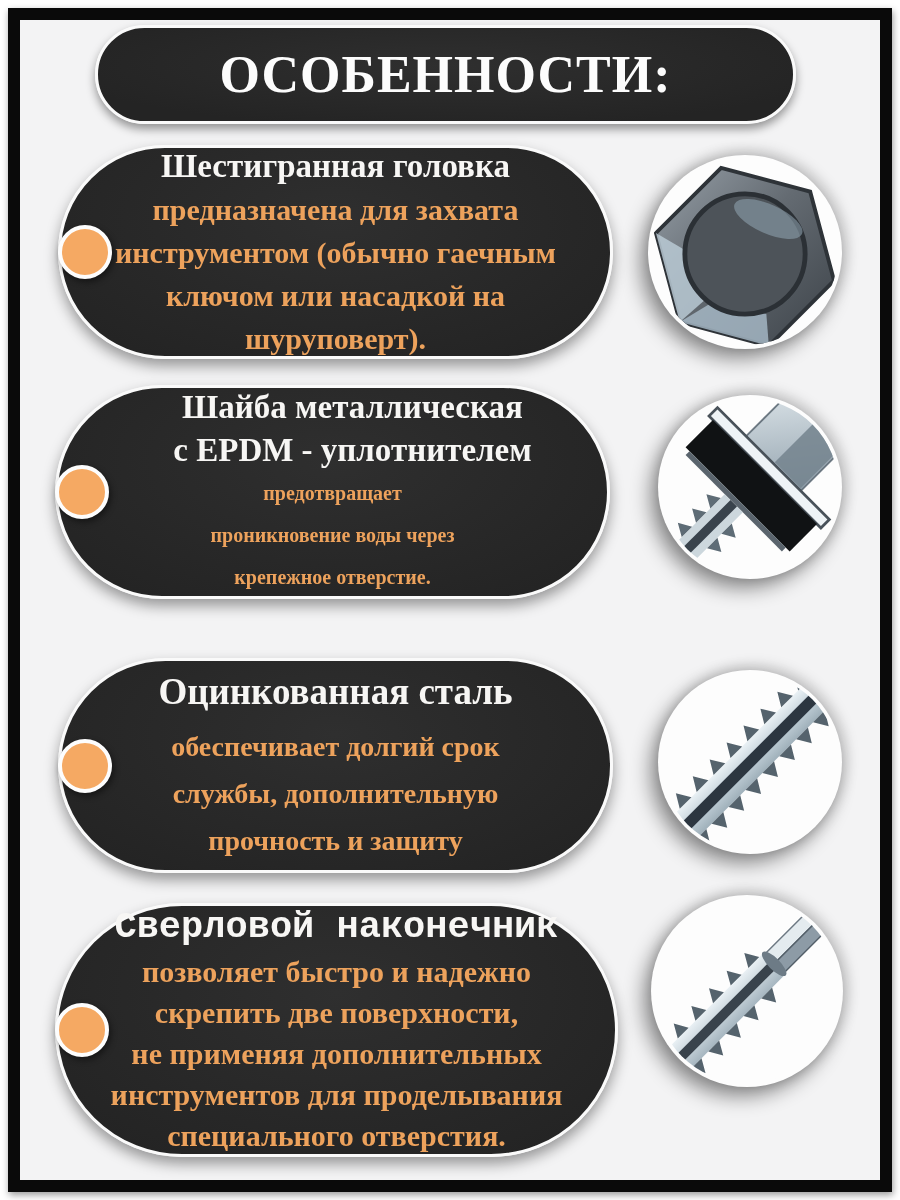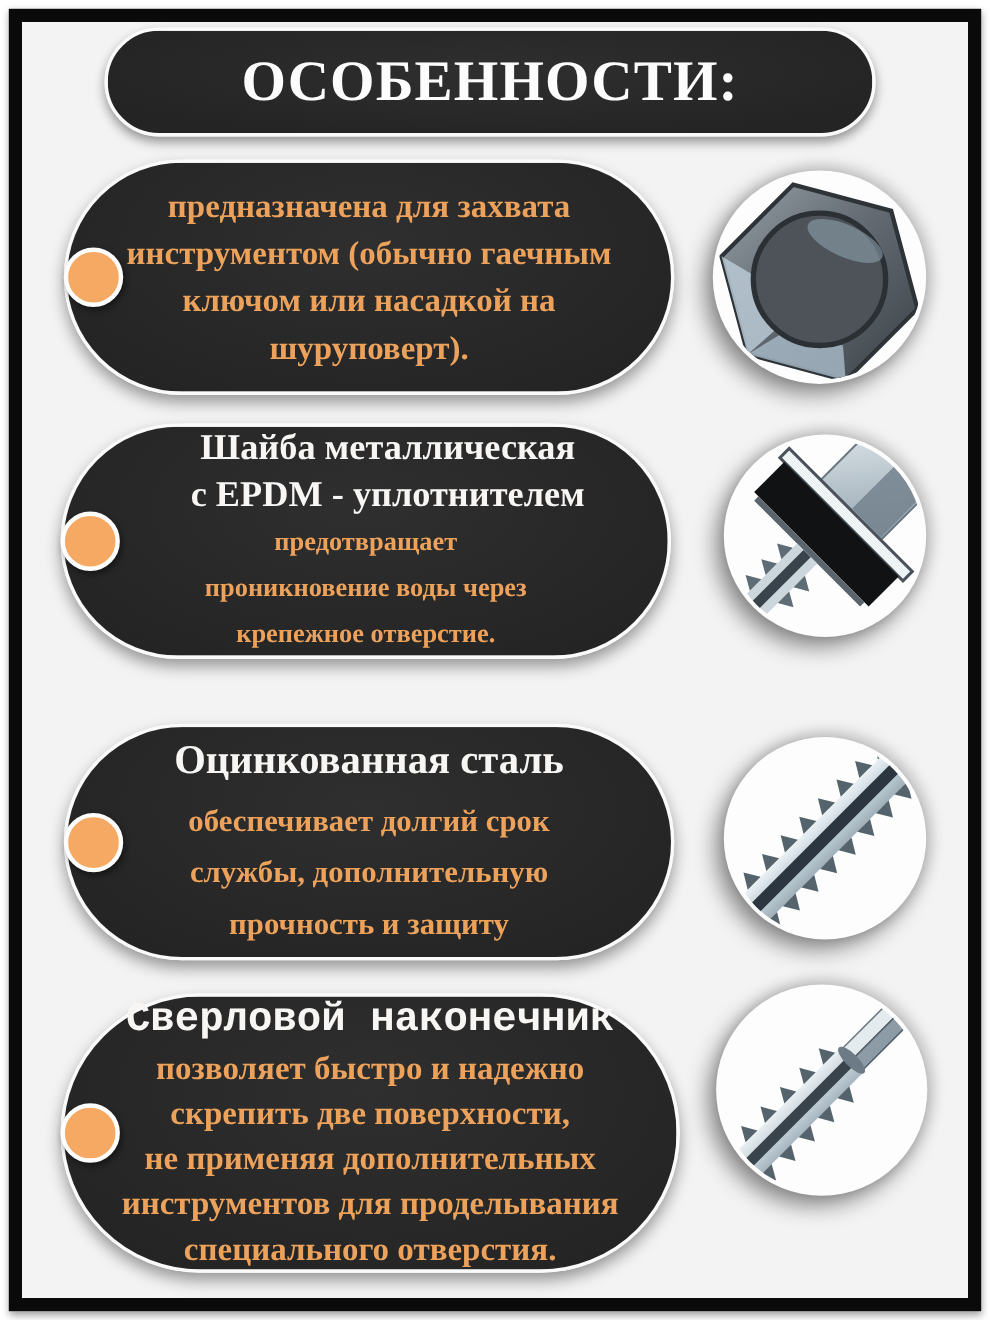--- a/index.html
+++ b/index.html
@@ -54,21 +54,21 @@
     color:#eda25c;font-weight:bold;white-space:pre-line;
   }
   #card1{left:38px;top:125px;width:549px;height:208px;}
   #card2{left:35px;top:365px;width:549px;height:208px;}
   #card3{left:38px;top:638px;width:549px;height:209px;}
   #card4{left:35px;top:883px;width:557px;height:248px;}
 
   #card1 .title{font-size:33px;line-height:44px;}
   #card1 .body {font-size:30px;line-height:43px;}
   #card2 .title{font-size:33px;line-height:43px;margin-left:40px;}
-  #card2 .body {font-size:24px;line-height:42px;}
+  #card2 .body {font-size:20px;line-height:42px;}
   #card3 .title{font-size:37px;line-height:50px;margin-bottom:6px;}
   #card3 .body {font-size:28px;line-height:47px;}
   #card4 .title{font-size:37px;line-height:47px;font-family:Liberation Mono, monospace;}
   #card4 .body {font-size:30px;line-height:41px;font-family:Liberation Serif, serif;}
 
   
   .photo{
     position:absolute;border-radius:50%;background:#fdfdfd;
     box-shadow:-7px 9px 20px rgba(0,0,0,.45), 4px -4px 14px rgba(0,0,0,.18);
   }
@@ -83,20 +83,21 @@
 
 <div class="frame">
   <div class="canvas">
 
     <div class="title-pill">
       <span class="t">ОСОБЕННОСТИ:</span>
     </div>
 
     <div class="card" id="card1">
       <span class="dot"></span>
+      <div class="title">Шестигранная головка</div>
       <div class="body">предназначена для захвата
 инструментом (обычно гаечным
 ключом или насадкой на
 шуруповерт).</div>
     </div>
     <div class="photo" id="photo1">
       <svg viewBox="0 0 200 200">
         <defs>
           <clipPath id="clipA">
               <circle cx="100" cy="100" r="96"></circle>

